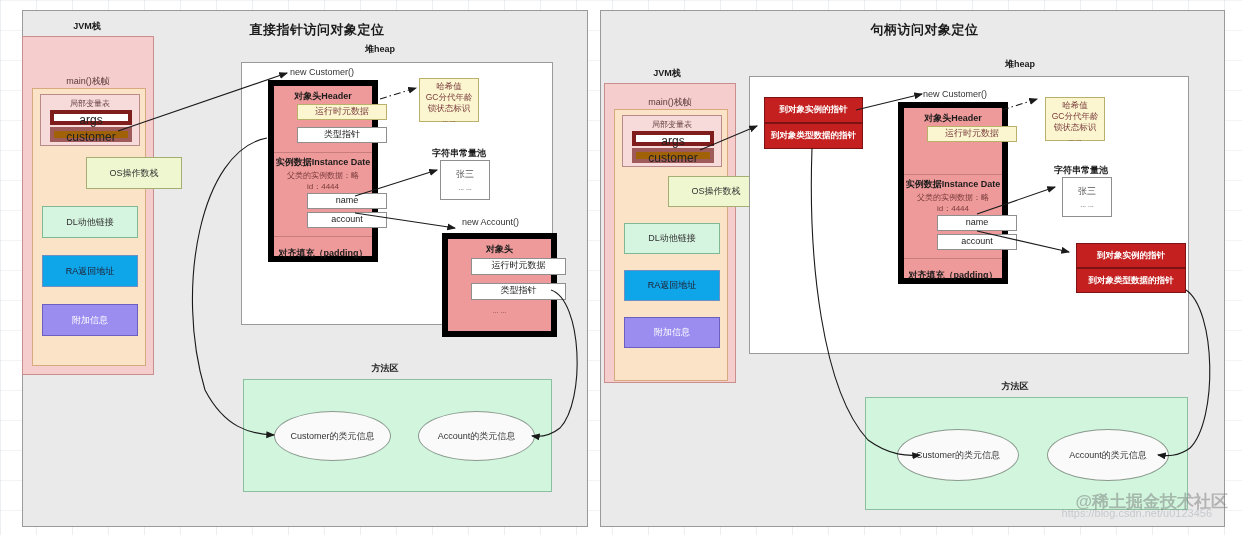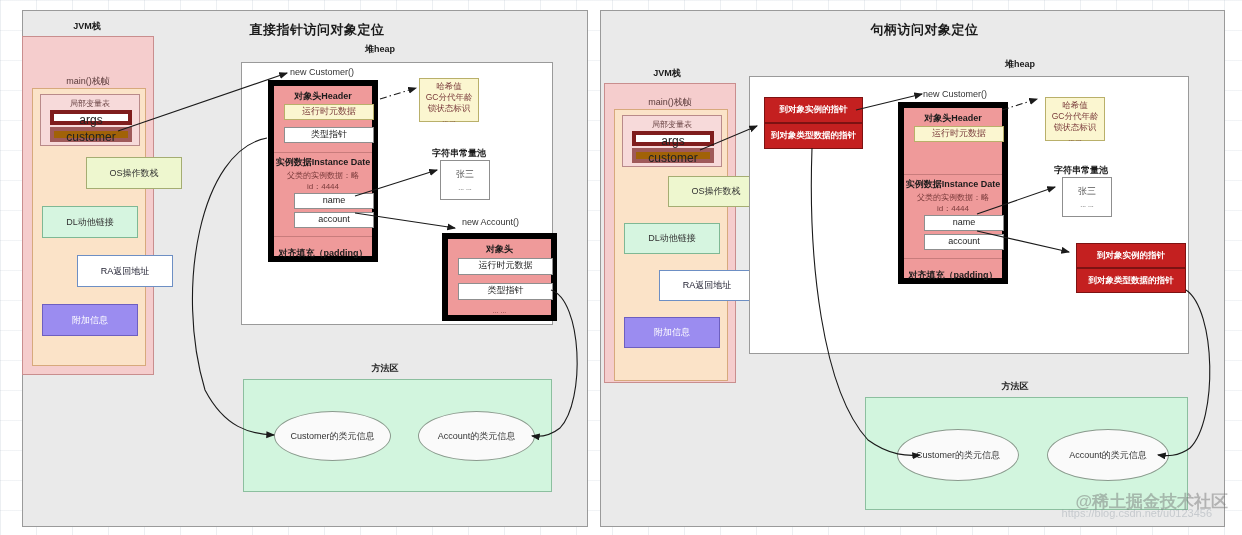--- a/index.html
+++ b/index.html
@@ -67,21 +67,21 @@
   }
   .slot.hl { background: #a16207; border-color: #9f5a5a; }
   .stack-box {
     position: absolute;
     border: 1px solid #8a8a6a;
     font-size: 9px; color: #333; text-align: center;
     display: flex; align-items: center; justify-content: center;
   }
   .sb-os { background: #eef7cf; border-color: #a5ad72; margin-left: 44px; }
   .sb-dl { background: #d6f5e0; border-color: #7fb894; }
-  .sb-ra { background: #ffffff; border-color: #6d8fc4; color:#223;margin-left:35px; }
+  .sb-ra { background: #0ea5e9; border-color: #6d8fc4; color:#223; }
   .sb-ex { background: #9b8cf0; border-color: #6d5fc0; color:#fff; }
 
   
   .heap-box {
     position: absolute;
     background: #ffffff; border: 1px solid #9a9a9a;
   }
   .obj {
     position: absolute;
     background: #ef9a9a; border: 6px solid #000000;
@@ -91,21 +91,21 @@
     position: absolute; left: 0; right: 0;
     text-align: center; font-size: 9px; font-weight: bold; color: #1b1b1b;
   }
   .obj-sub {
     position: absolute; left: 0; right: 0;
     text-align: center; font-size: 8px; color: #7a3b3b;
   }
   .field {
     position: absolute;
     background: #ffffff; border: 1px solid #8f8f8f;
-    font-size: 9px; color: #222; text-align: center; line-height: 13px;
+    font-size: 9px; color: #222; text-align: center; line-height: 13px; margin-left: 13px;
   }
   .field.yellow { background: #fbf6d0; border-color: #b9b06a; color: #7a3b3b; }
 
   .note {
     position: absolute;
     background: #fbf6d0; border: 1px solid #b9b06a;
     font-size: 8.5px; color: #7a3b3b; text-align: center;
     line-height: 11px; padding-top: 2px;
   }
   .plain-box {
@@ -203,21 +203,21 @@
     </div>
 
     <div class="cap" style="left:161px; top:84px; width:112px;">字符串常量池</div>
     <div class="plain-box" style="left:198px; top:97px; width:50px; height:40px;">
       <div>张三</div>
       <div style="font-size:7px;">... ...</div>
     </div>
 
     <div style="position:absolute; left:220px; top:154px; font-size:9px; color:#333;">new Account()</div>
 
-    <div class="obj" style="left:200px; top:170px; width:115px; height:88px;">
+    <div class="obj" style="left:200px; top:170px; width:115px; height:104px;">
       <div class="obj-title" style="top:4px;">对象头</div>
       <div class="field" style="left:10px; top:19px; width:95px; height:17px;">运行时元数据</div>
       <div class="field" style="left:10px; top:44px; width:95px; height:17px;">类型指针</div>
       <div class="obj-sub" style="top:68px; font-size:7px;">... ...</div>
     </div>
   </div>
 
   <div class="cap" style="left:330px; top:362px; width:110px;">方法区</div>
   <div class="method-area" style="left:243px; top:379px; width:309px; height:113px;">
     <div class="ellipse" style="left:30px; top:31px; width:117px; height:50px;">Customer的类元信息</div>

